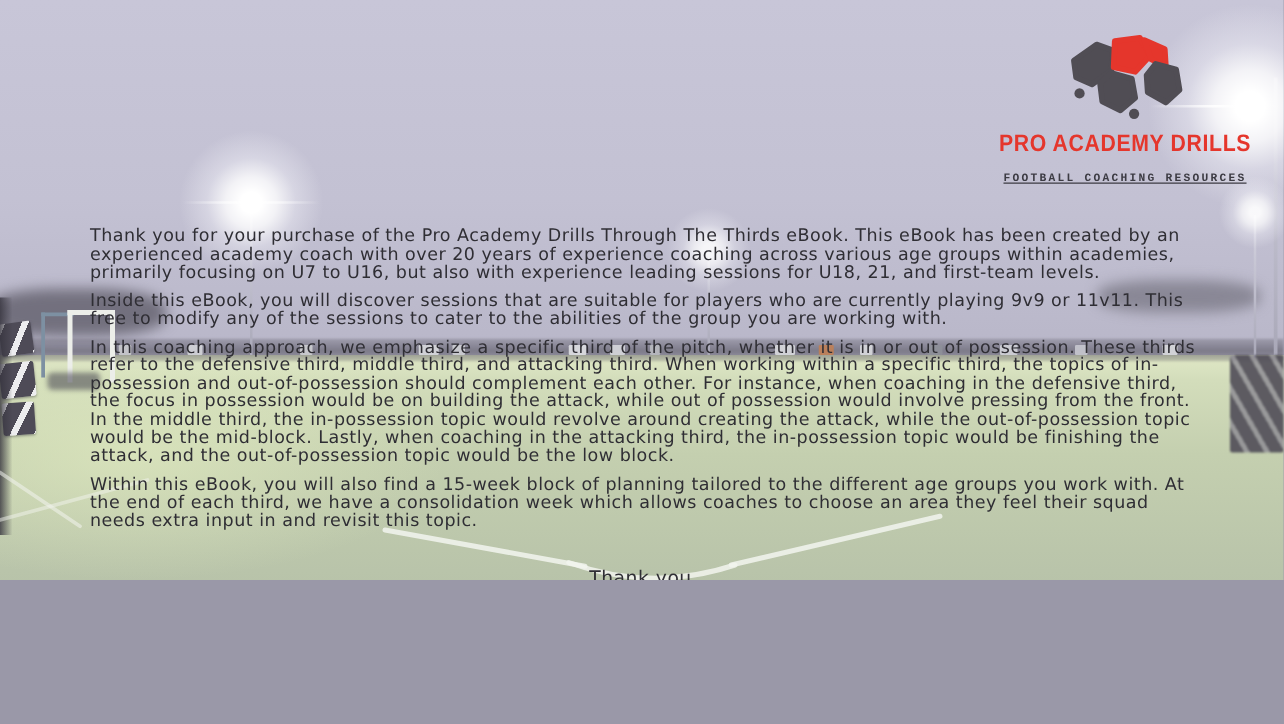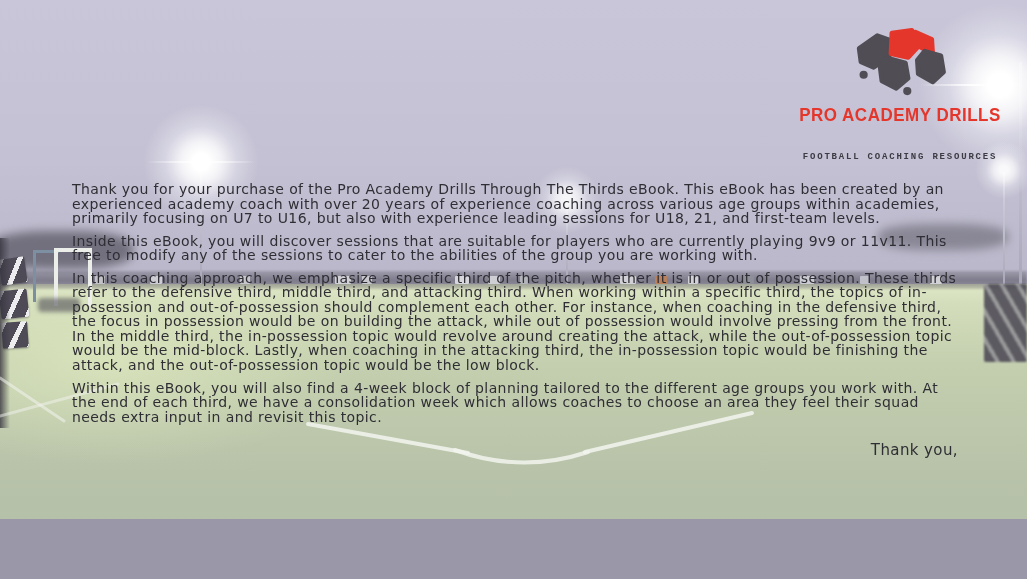--- a/index.html
+++ b/index.html
@@ -1,18 +1,18 @@
 <!DOCTYPE html>
 <html><head>
 <meta charset="utf-8">
 <style>
   * { margin:0; padding:0; box-sizing:border-box; }
   html,body { background:#9a98a8; }
   .page{
-    position:relative; width:1027px; height:519px; overflow:hidden;
+    position:relative; width:1027px; height:464px; overflow:hidden;
     font-family:"DejaVu Sans", sans-serif;
   }
 
   
   .bg{ position:absolute; inset:0; z-index:0; }
   .sky{
     position:absolute; left:0; top:0; width:1027px; height:290px;
     background:linear-gradient(180deg,#c8c6d8 0%,#c3c1d3 55%,#b8b6c8 100%);
   }
   .pitch{
@@ -66,34 +66,34 @@
     display:flex; flex-direction:column; align-items:center; text-align:center;
   }
   .brand-name{
     font-family:"Liberation Sans", sans-serif; font-weight:700;
     font-size:17px; letter-spacing:.5px; color:#e5362c;
     transform:scaleY(1.12); margin-top:7px; white-space:nowrap;
   }
   .brand-tagline{
     font-family:"Liberation Mono", monospace; font-weight:700;
     font-size:9px; letter-spacing:1.8px; color:#3c3b43;
-    margin-top:27px; white-space:nowrap;
+    margin-top:13px; white-space:nowrap;text-decoration:underline;
   }
 
   
   .content{
     position:absolute; left:72px; top:182px; width:886px; z-index:2;
     color:#2f2e34;
   }
   .content .para{
     font-size:14px; line-height:1.04; letter-spacing:.4px;
     margin-bottom:8px;
   }
   .closing{
-    margin-top:14px; text-align:right; font-size:15px; line-height:1.7;
+    margin-top:26px; text-align:center; font-size:15px; line-height:1.7;
     letter-spacing:.4px;
   }
 </style>
 </head>
 <body>
 
 <div class="page">
 
   <div class="bg">
     <div class="sky"></div>
@@ -172,20 +172,20 @@
     </svg>
     <div class="brand-name">PRO ACADEMY DRILLS</div>
     <div class="brand-tagline">FOOTBALL COACHING RESOURCES</div>
   </header>
 
   <main class="content">
     <div>
         <p class="para">Thank you for your purchase of the Pro Academy Drills Through The Thirds eBook. This eBook has been created by an experienced academy coach with over 20 years of experience coaching across various age groups within academies, primarily focusing on U7 to U16, but also with experience leading sessions for U18, 21, and first-team levels.</p>
         <p class="para">Inside this eBook, you will discover sessions that are suitable for players who are currently playing 9v9 or 11v11. This free to modify any of the sessions to cater to the abilities of the group you are working with.</p>
         <p class="para">In this coaching approach, we emphasize a specific third of the pitch, whether it is in or out of possession. These thirds refer to the defensive third, middle third, and attacking third. When working within a specific third, the topics of in-possession and out-of-possession should complement each other. For instance, when coaching in the defensive third, the focus in possession would be on building the attack, while out of possession would involve pressing from the front. In the middle third, the in-possession topic would revolve around creating the attack, while the out-of-possession topic would be the mid-block. Lastly, when coaching in the attacking third, the in-possession topic would be finishing the attack, and the out-of-possession topic would be the low block.</p>
-        <p class="para">Within this eBook, you will also find a 4-week block of planning tailored to the different age groups you work with. At the end of each third, we have a consolidation week which allows coaches to choose an area they feel their squad needs extra input in and revisit this topic.</p>
+        <p class="para">Within this eBook, you will also find a 15-week block of planning tailored to the different age groups you work with. At the end of each third, we have a consolidation week which allows coaches to choose an area they feel their squad needs extra input in and revisit this topic.</p>
       </div>
     <div class="closing">
       <p>Thank you,</p>
     </div>
   </main>
 
 </div>
 
 </body></html>

